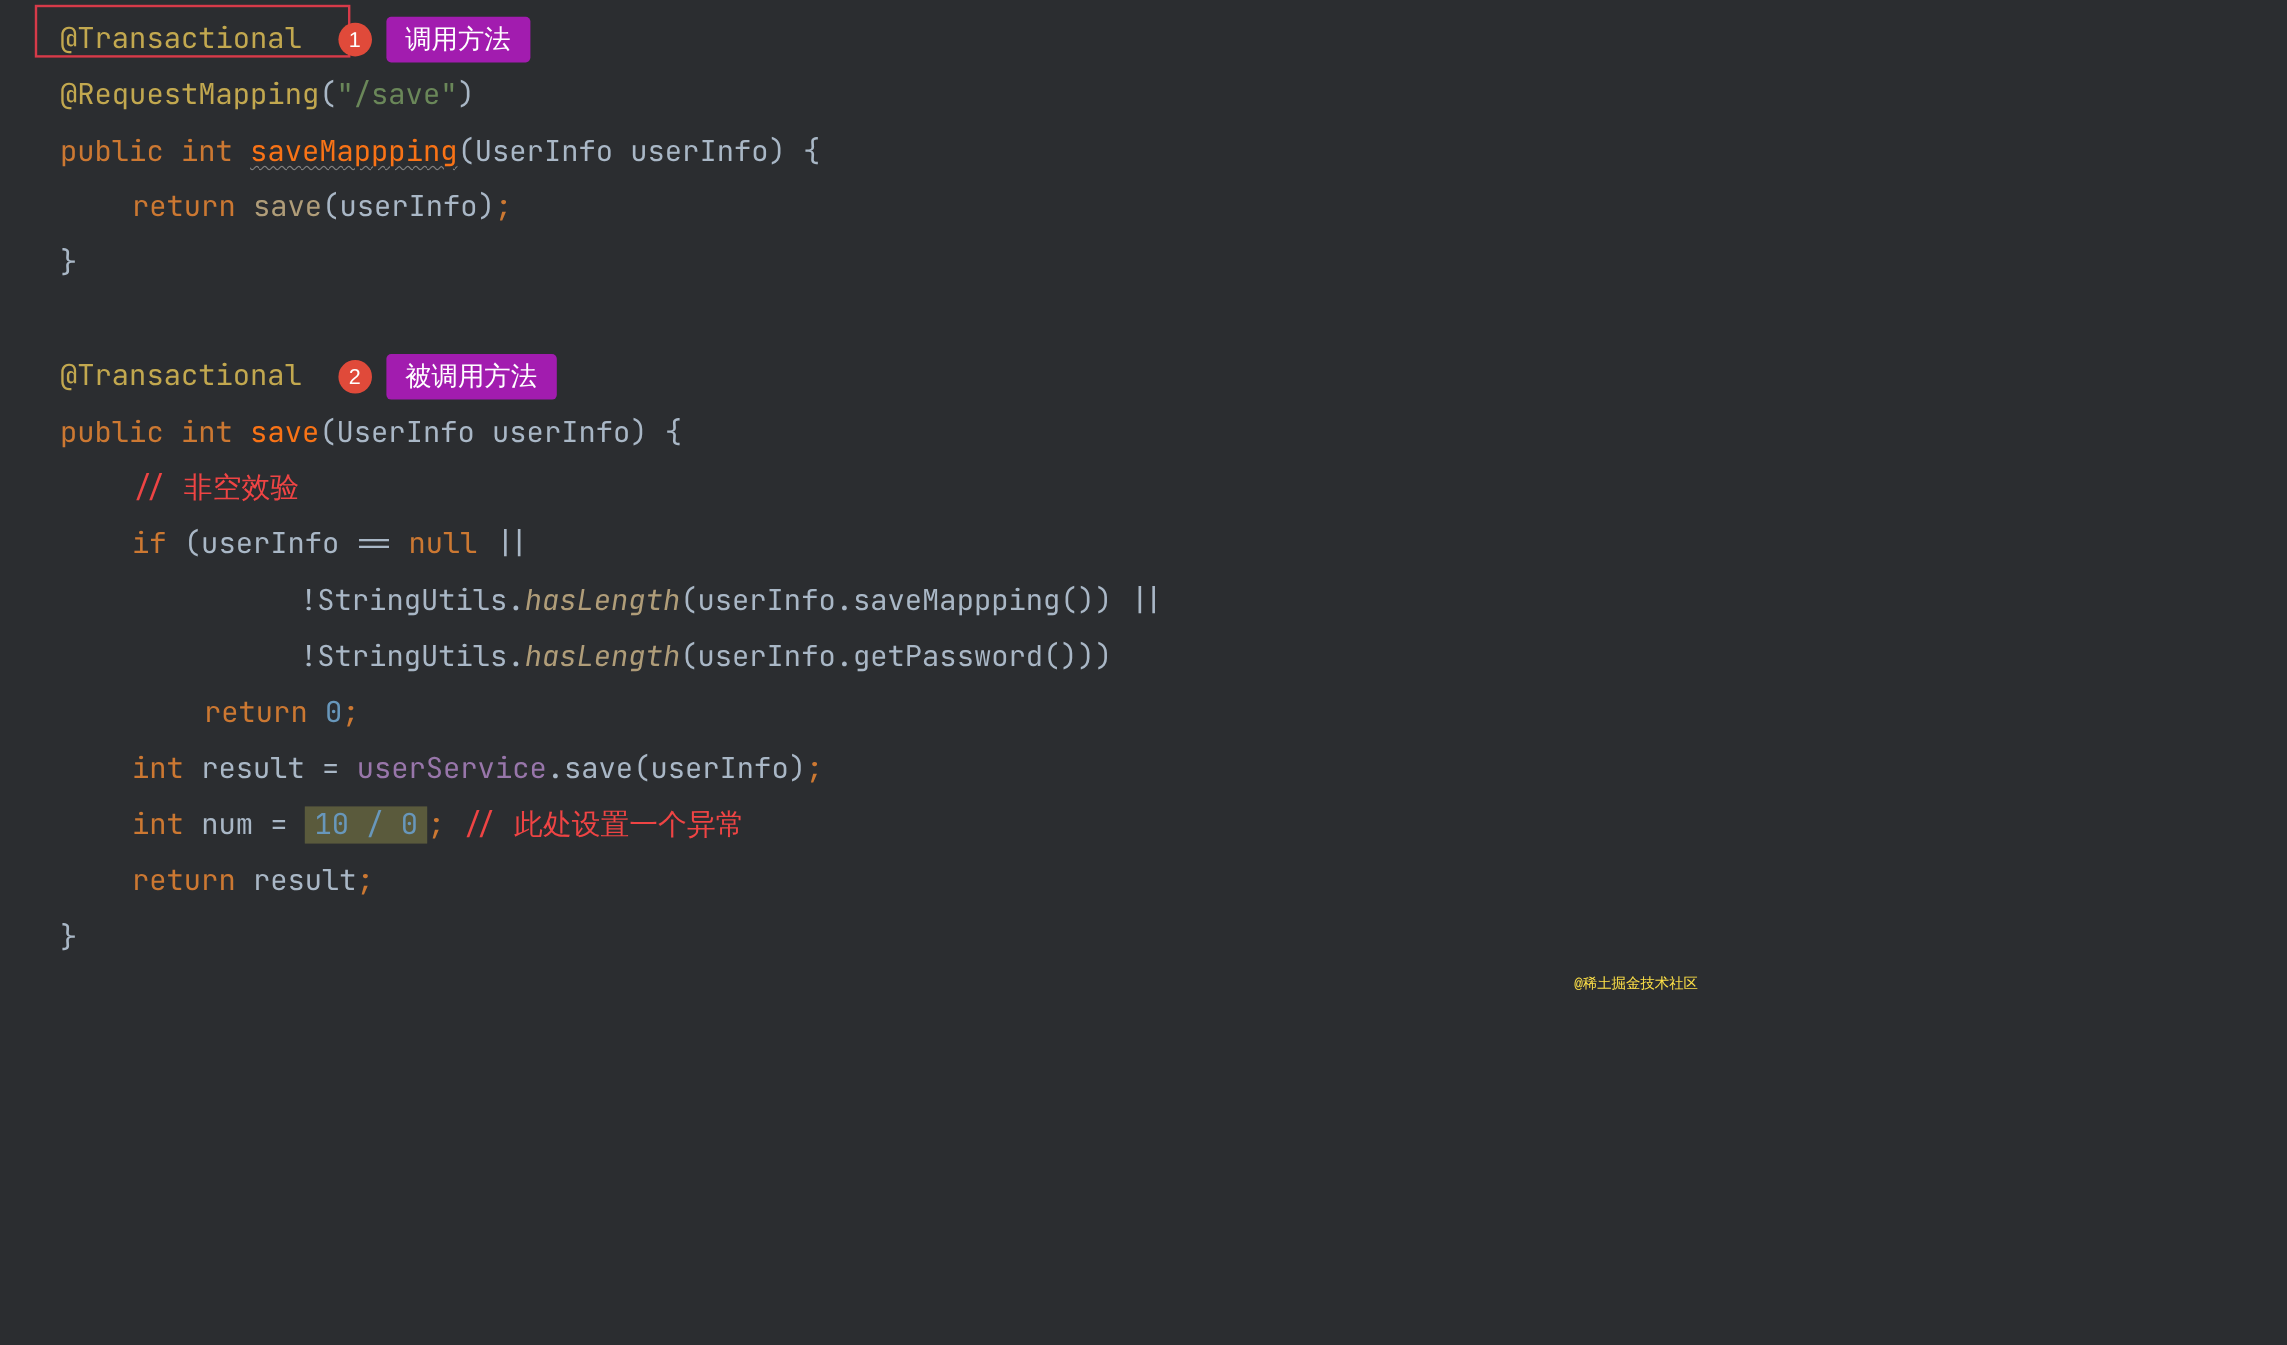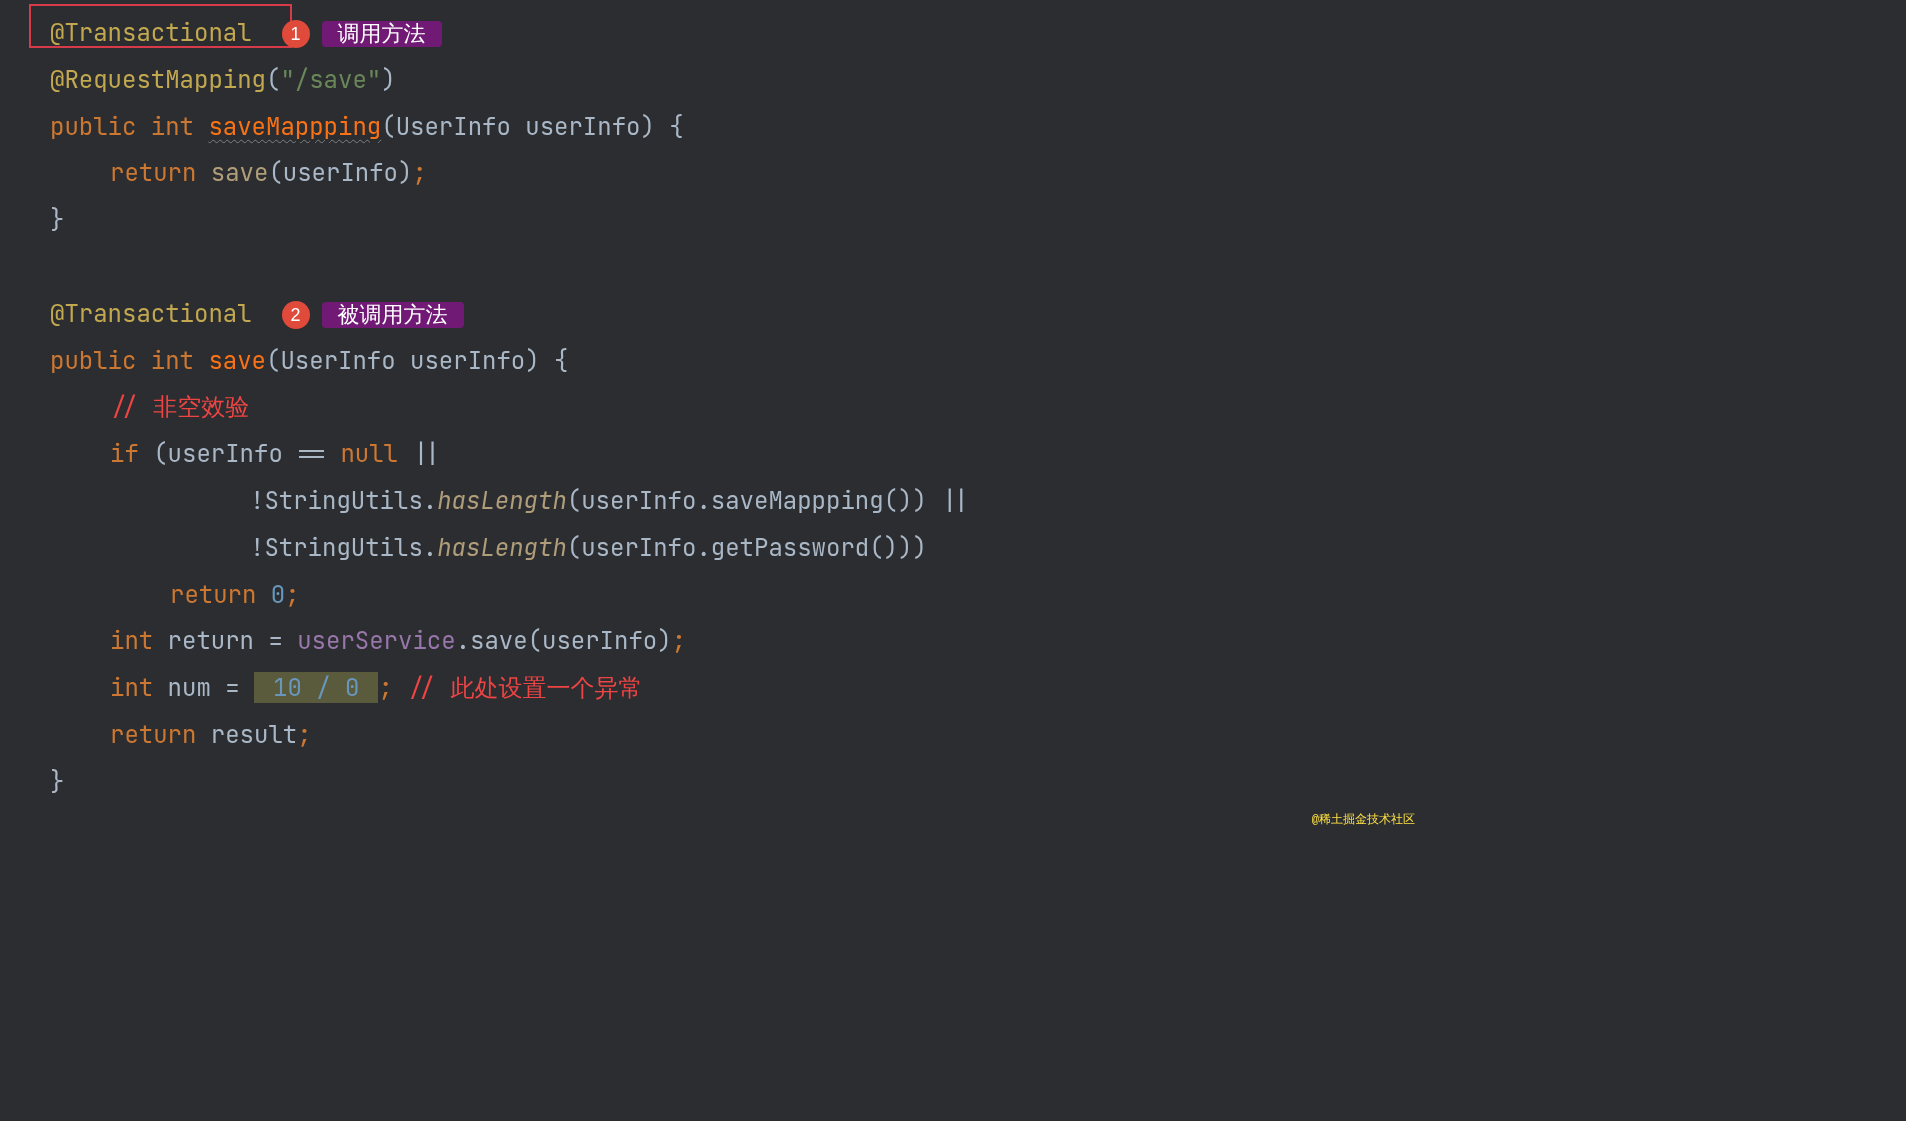--- a/index.html
+++ b/index.html
@@ -44,38 +44,38 @@
       background: #e04a3a;
       color: #fff;
       font-size: 18px;
       font-family: -apple-system, sans-serif;
       vertical-align: middle;
       margin-left: 30px;
     }
     .badge-label {
       display: inline-flex;
       align-items: center;
-      background: #701a75;
+      background: #a21caf;
       color: #fff;
       padding: 4px 16px;
       font-size: 22px;
       font-family: -apple-system, 'PingFang SC', sans-serif;
       border-radius: 4px;
       margin-left: 12px;
-      height: 26px;
+      height: 38px;
       vertical-align: middle;
     }
     .wavy {
       text-decoration: underline wavy #808080;
       text-decoration-thickness: 1px;
       text-underline-offset: 4px;
     }
     .highlight-warn {
       background: #5a5a3c;
-      padding: 0 19px;
+      padding: 0 8px;
     }
     .watermark {
       position: absolute;
       bottom: 8px;
       right: 14px;
       color: #fde047;
       font-size: 12px;
       font-family: Liberation Mono, monospace;
     }
     .indent1 { padding-left: 60px; }
@@ -106,21 +106,21 @@
 <div class="code-line"><span class="indent1"></span><span class="comment">// 非空效验</span></div>
 
 <div class="code-line"><span class="indent1"></span><span class="keyword">if </span><span class="plain">(userInfo == </span><span class="keyword">null </span><span class="plain">||</span></div>
 
 <div class="code-line"><span class="indent3"></span><span class="plain">!StringUtils.</span><span class="static-call-italic">hasLength</span><span class="plain">(userInfo.saveMappping()) ||</span></div>
 
 <div class="code-line"><span class="indent3"></span><span class="plain">!StringUtils.</span><span class="static-call-italic">hasLength</span><span class="plain">(userInfo.getPassword()))</span></div>
 
 <div class="code-line"><span class="indent2"></span><span class="keyword">return </span><span class="number">0</span><span class="keyword">;</span></div>
 
-<div class="code-line"><span class="indent1"></span><span class="keyword">int </span><span class="plain">return = </span><span class="field">userService</span><span class="plain">.save(userInfo)</span><span class="keyword">;</span></div>
+<div class="code-line"><span class="indent1"></span><span class="keyword">int </span><span class="plain">result = </span><span class="field">userService</span><span class="plain">.save(userInfo)</span><span class="keyword">;</span></div>
 
 <div class="code-line"><span class="indent1"></span><span class="keyword">int </span><span class="plain">num = </span><span class="number highlight-warn">10 / 0</span><span class="keyword">; </span><span class="comment">// 此处设置一个异常</span></div>
 
 <div class="code-line"><span class="indent1"></span><span class="keyword">return </span><span class="plain">result</span><span class="keyword">;</span></div>
 
 <div class="code-line"><span class="plain">}</span></div>
 
 <div class="watermark">@稀土掘金技术社区</div>
 
 </body></html>

